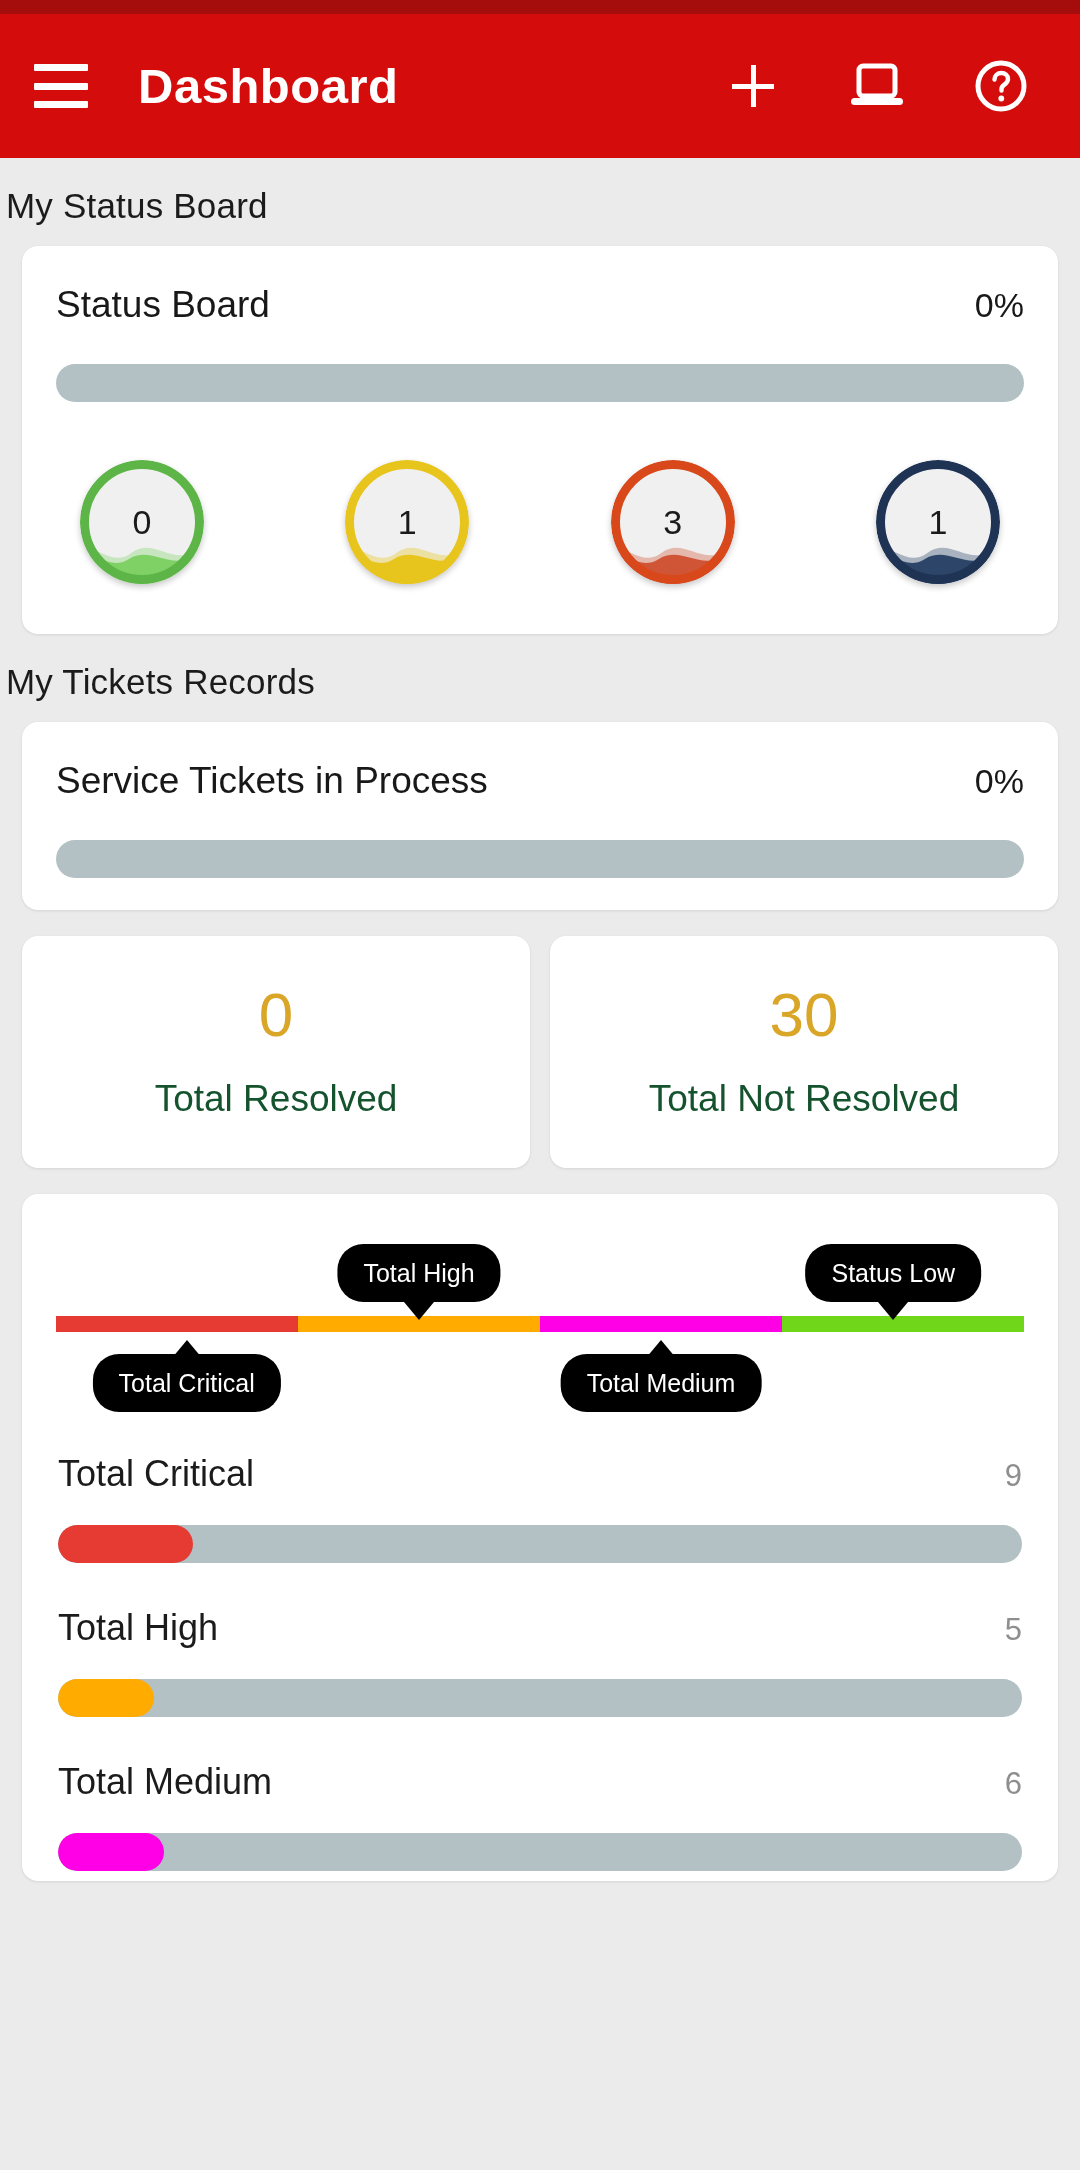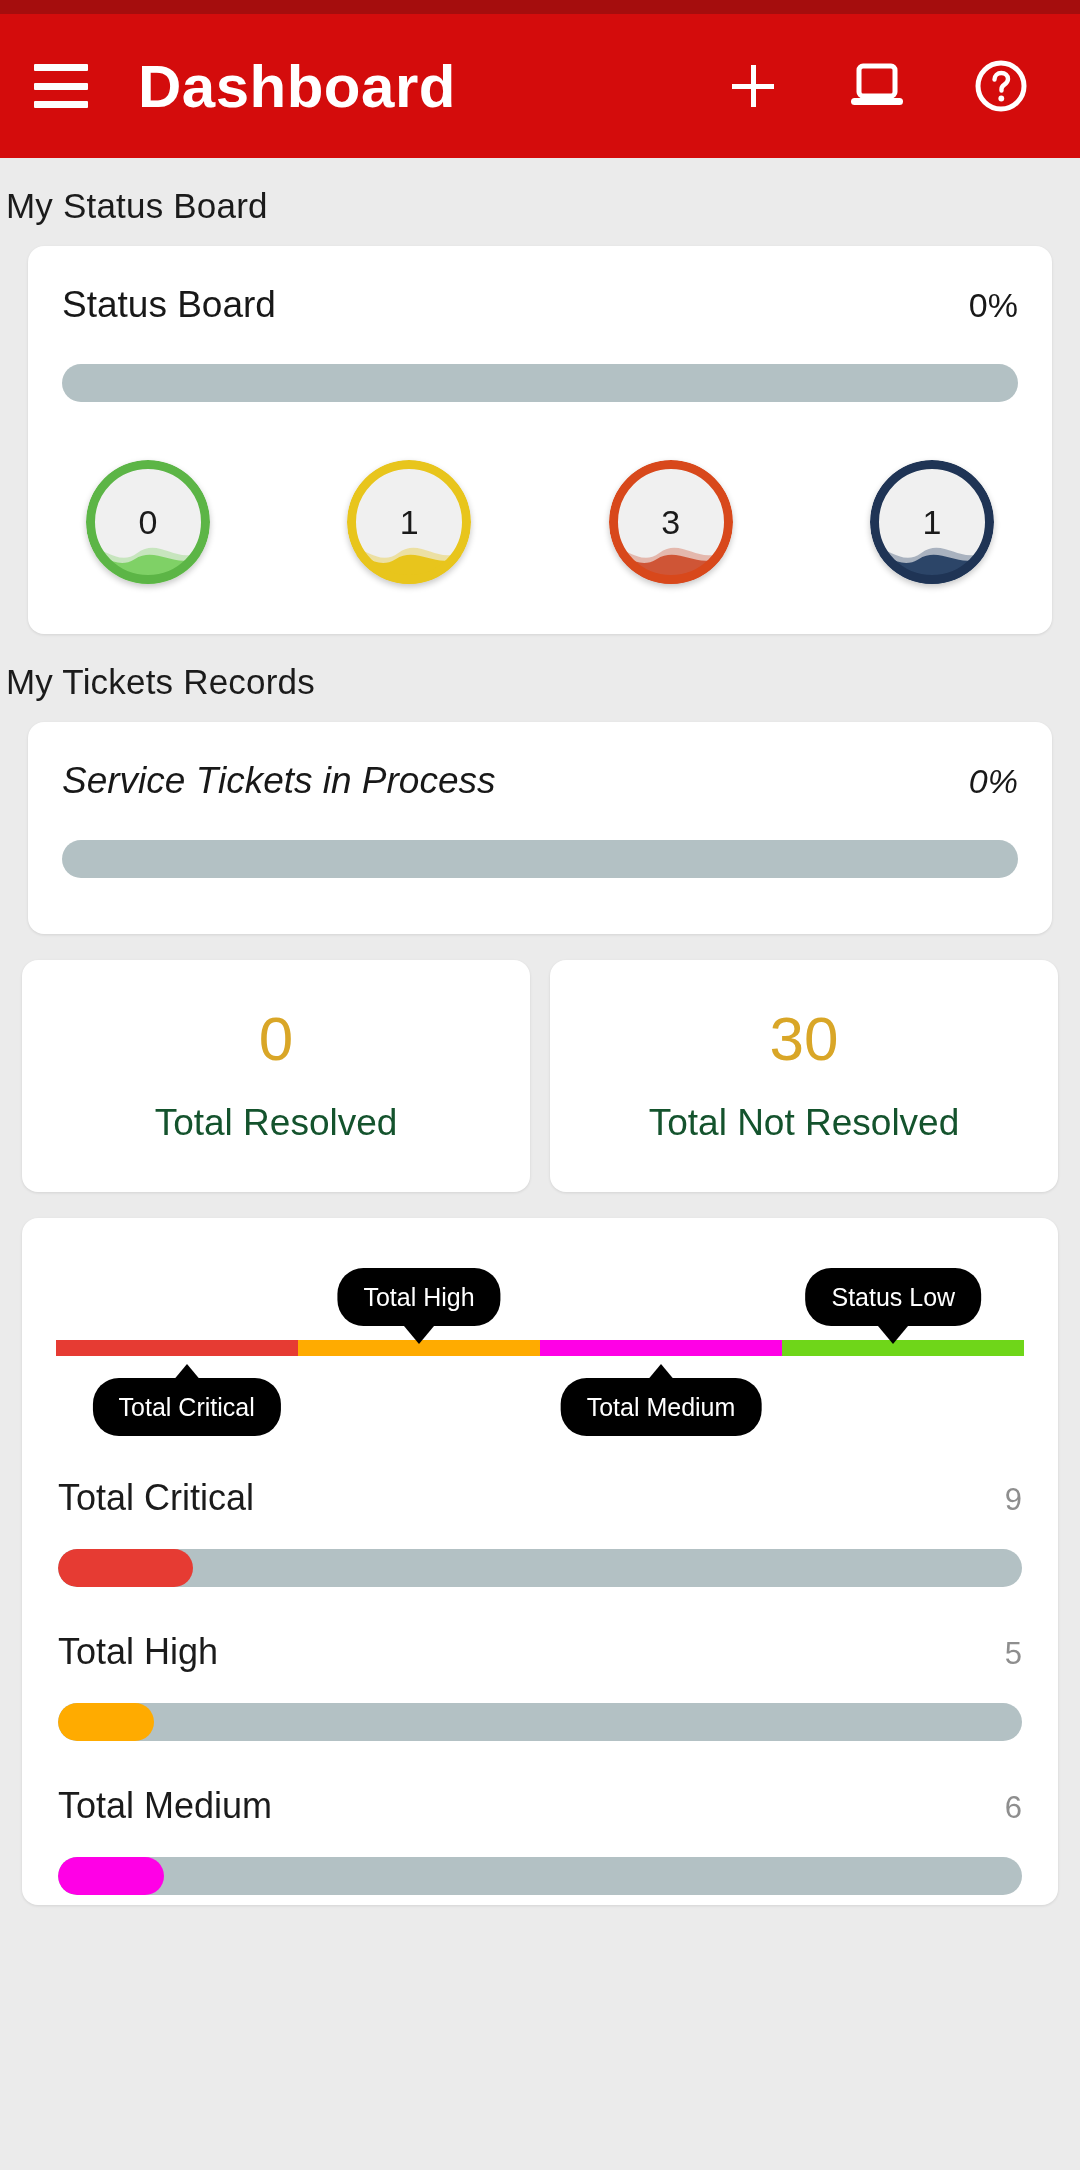--- a/index.html
+++ b/index.html
@@ -28,21 +28,21 @@
   }
   .hamburger{
     width:54px; height:44px;
     display:flex; flex-direction:column; justify-content:space-between;
     cursor:pointer;
     margin-right:50px;
   }
   .hamburger span{ display:block; height:7px; background:#fdfdfd; border-radius:1px;}
   .appbar-title{
     color:#ffffff;
-    font-size:60px;
+    font-size:49px;
     font-weight:bold;
     letter-spacing:0.5px;
     flex:0 0 auto;
   }
   .appbar-actions{
     margin-left:auto;
     display:flex;
     align-items:center;
     gap:62px;
     padding-right:14px;
@@ -64,21 +64,21 @@
   .section-title{
     font-size:35px;
     color:#1b1b1b;
     padding:28px 22px 20px 6px;
     letter-spacing:0.2px;
   }
 
   .card{
     background:#ffffff;
     border-radius:16px;
-    margin:0 28px;
+    margin:0 22px;
     box-shadow:0 1px 3px rgba(0,0,0,0.10);
     text-align:center;
   }
 
   
   .sb-head{
     display:flex;
     align-items:baseline;
     justify-content:space-between;
     padding:38px 34px 0 34px;
@@ -332,21 +332,21 @@
             <path d="M0,16 C12,4 24,26 40,16 C56,6 70,24 86,14 C92,10 97,12 100,13 L100,34 L0,34 Z" fill="#2c4568"></path>
           </svg>
           <span class="val">1</span>
           <span class="ring"></span>
         </div>
       </div>
   </div>
 
   <div class="section-title">My Tickets Records</div>
 
-  <div class="card" style="padding-bottom:56px;font-style:italic;">
+  <div class="card" style="padding-bottom:32px;">
     <div class="sb-head">
       <div class="sb-title">Service Tickets in Process</div>
       <div class="sb-pct">0%</div>
     </div>
     <div class="track">
       <div class="fill" id="st-fill" style="width: 0%; background: rgb(217, 166, 39);"></div>
     </div>
   </div>
 
   <div style="height:26px"></div>

